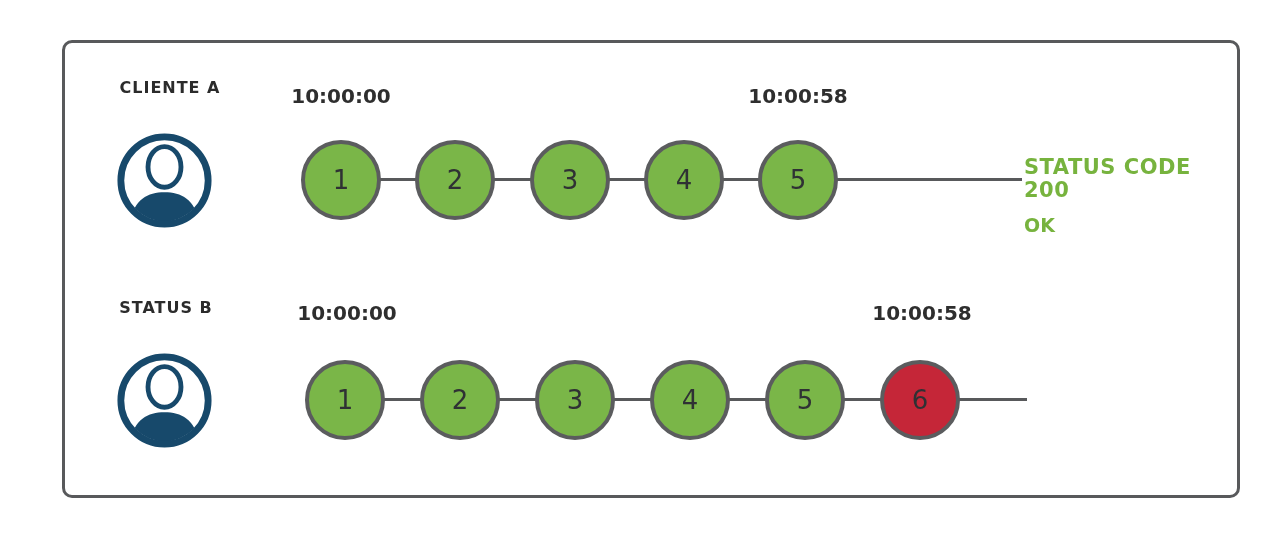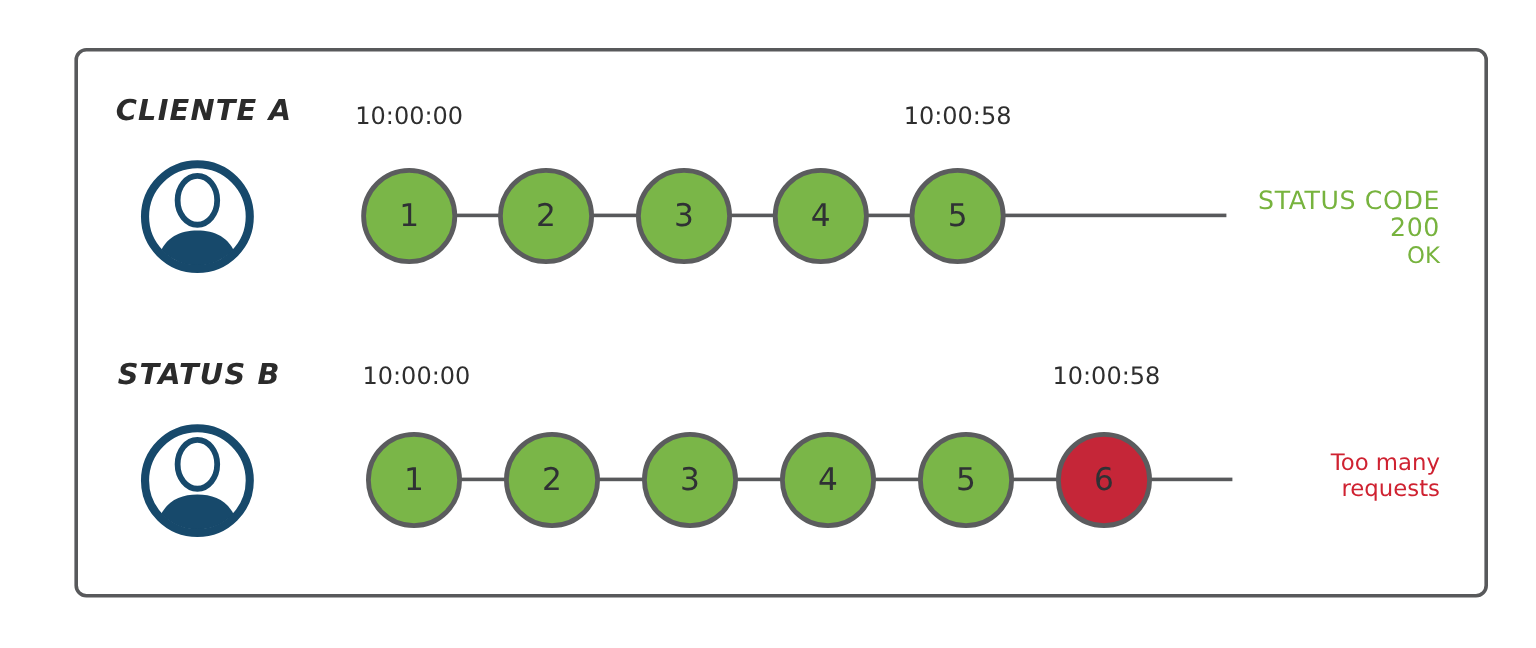--- a/index.html
+++ b/index.html
@@ -16,32 +16,31 @@
     left: 62px; top: 40px;
     width: 1172px; height: 452px;
     border: 3px solid #58595b;
     border-radius: 10px;
     background: #ffffff;
   }
   .client-label {
     position: absolute;
     width: 200px;
     text-align: center;
-    font-style: italic;
     font-weight: 700;
-    font-size: 24px;
+    font-size: 16px;
     letter-spacing: 1px;
     color: #2b2b2b;
     white-space: nowrap;
   }
   .timestamp {
     position: absolute;
     width: 160px;
     text-align: center;
-    font-weight: 400;
+    font-weight: 700;
     font-size: 20px;
     color: #2e2e2e;
     white-space: nowrap;
   }
   .timeline-line {
     position: absolute;
     height: 3px;
     background: #58595b;
   }
   .circle {
@@ -54,26 +53,26 @@
     align-items: center;
     justify-content: center;
     font-size: 26px;
     color: #2f3134;
   }
   .circle.success { background: #7ab648; }
   .circle.error   { background: #c52638; }
   .status-block {
     position: absolute;
     width: 176px;
-    text-align: right;
-    font-weight: 400;
+    text-align: left;
+    font-weight: 700;
     line-height: 1.1;
   }
   .status-block .line1 { font-size: 21px; letter-spacing: 0.5px; }
-  .status-block .line2 { font-size: 19px; margin-top: 1px; }
+  .status-block .line2 { font-size: 19px; margin-top: 13px; }
   .status-block.ok    { color: #77b33e; }
   .status-block.error { color: #cf2231; }
   .avatar { position: absolute; width: 97px; height: 97px; }
 </style>
 </head>
 <body>
 
 <div class="canvas">
   <div class="frame"></div>
 
@@ -129,15 +128,14 @@
   <div class="timeline-line" style="left:345px; top:398px; width:682px"></div>
 
   <div class="circle success" style="left:305px; top:360px">1</div>
   <div class="circle success" style="left:420px; top:360px">2</div>
   <div class="circle success" style="left:535px; top:360px">3</div>
   <div class="circle success" style="left:650px; top:360px">4</div>
   <div class="circle success" style="left:765px; top:360px">5</div>
   <div class="circle error" style="left:880px; top:360px">6</div>
 
   <div class="status-block error" style="left:1024px; top:375px">
-    <div class="line2">Too many requests</div>
   </div>
 </div>
 
 </body></html>

